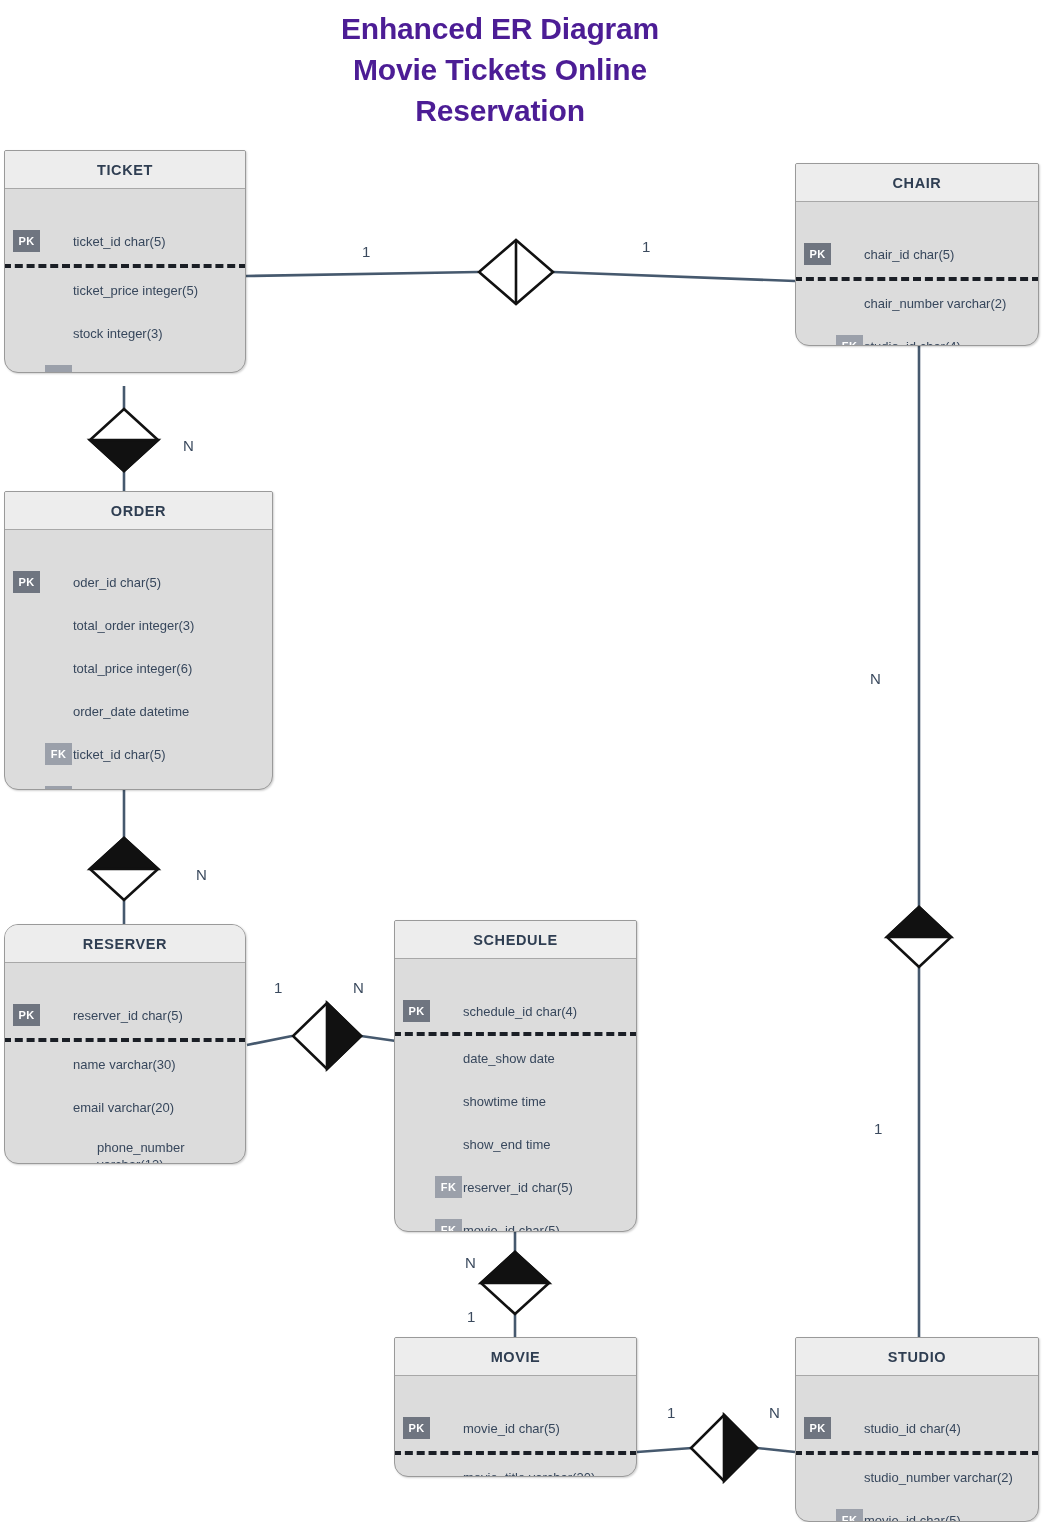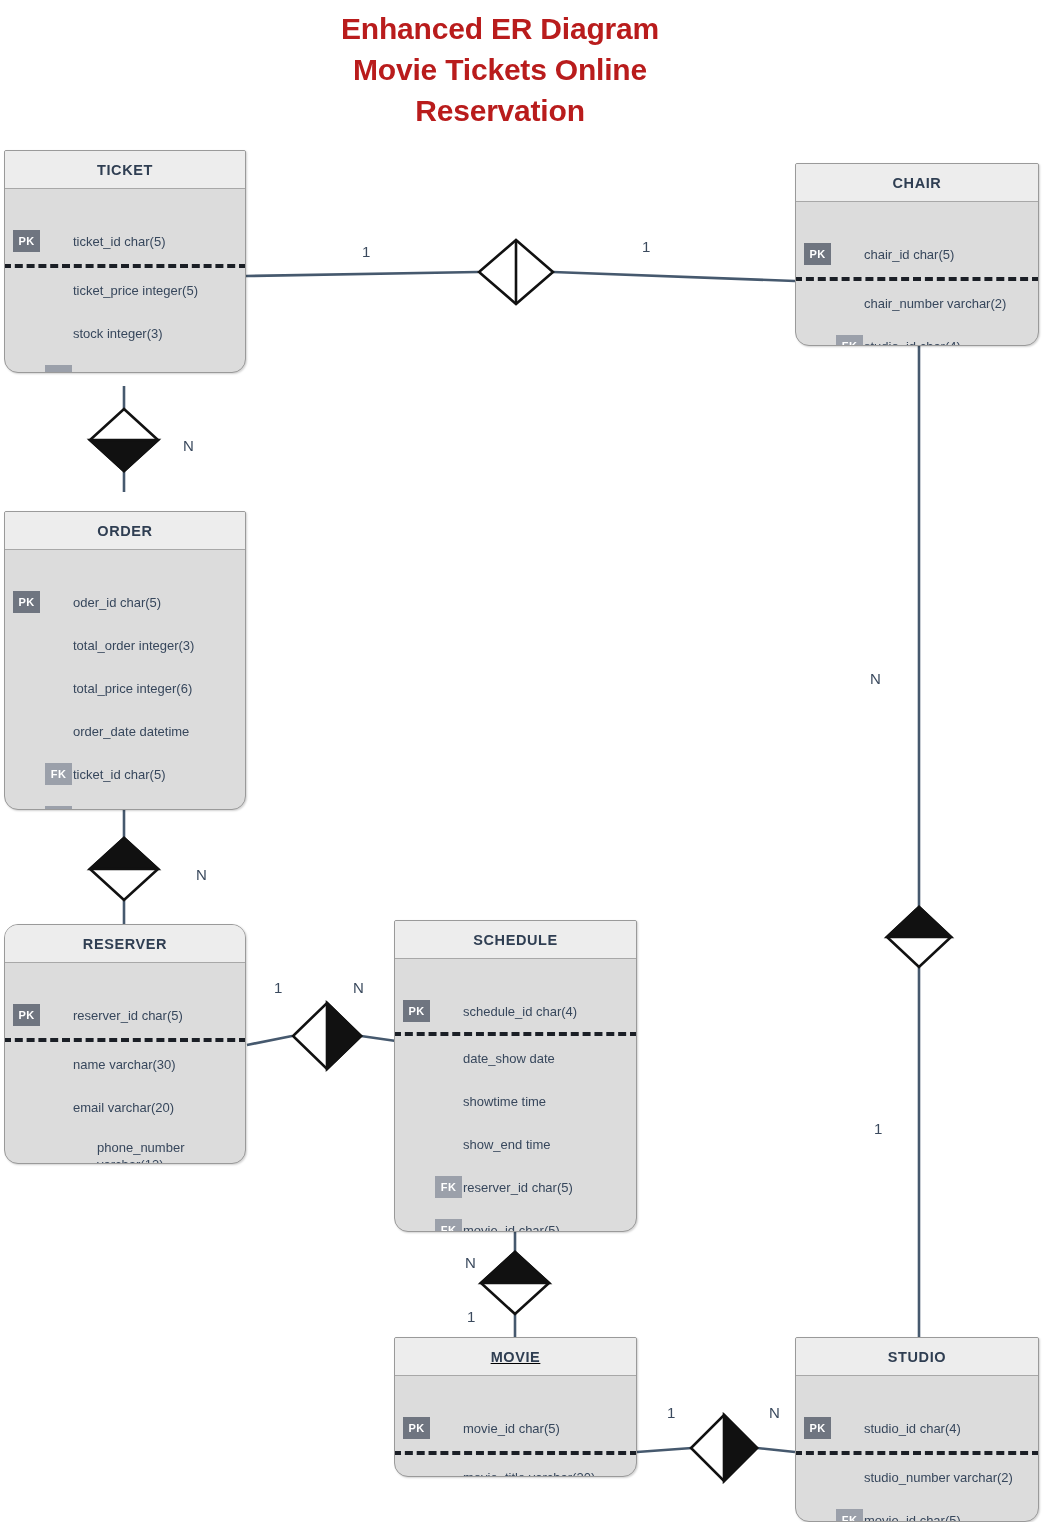--- a/index.html
+++ b/index.html
@@ -23,21 +23,21 @@
   #title {
     position: absolute;
     left: 0;
     top: 8px;
     width: 1000px;
     text-align: center;
     font-family: "Liberation Sans", sans-serif;
     font-size: 30px;
     font-weight: bold;
     line-height: 41px;
-    color: #b91c1c;
+    color: #4c1d95;
     letter-spacing: -0.2px;
     white-space: pre-line;
   }
   
   .entity {
     position: absolute;
     box-sizing: border-box;
     border: 1px solid #9a9a9a;
     border-radius: 2px 2px 14px 14px;
     background: #dcdcdc;
@@ -226,21 +226,21 @@
     <div class="attr" style="top:88px;">
       <span class="attr-text">chair_number varchar(2)</span>
     </div>
     <div class="attr" style="top:131px;">
       <span class="key-badge fk">FK</span>
       <span class="attr-text">studio_id char(4)</span>
     </div>
   </div>
 </div>
 
-<div class="entity" style="left:4px; top:511px; width:242px; height:299px;">
+<div class="entity" style="left:4px; top:491px; width:269px; height:299px;">
   <div class="entity-header">ORDER</div>
   <div class="entity-body">
     <div class="attr" style="top:39px;">
       <span class="key-badge pk">PK</span>
       <span class="attr-text">oder_id char(5)</span>
     </div>
     <div class="attr" style="top:82px;">
       <span class="attr-text">total_order integer(3)</span>
     </div>
     <div class="attr" style="top:125px;">
@@ -302,21 +302,21 @@
       <span class="key-badge fk">FK</span>
       <span class="attr-text">reserver_id char(5)</span>
     </div>
     <div class="attr" style="top:258px;">
       <span class="key-badge fk">FK</span>
       <span class="attr-text">movie_id char(5)</span>
     </div>
   </div>
 </div>
 
-<div class="entity" style="left:394px; top:1337px; width:243px; height:140px;text-decoration:underline;">
+<div class="entity" style="left:394px; top:1337px; width:243px; height:140px;">
   <div class="entity-header">MOVIE</div>
   <div class="entity-body">
     <div class="attr" style="top:39px;">
       <span class="key-badge pk">PK</span>
       <span class="attr-text">movie_id char(5)</span>
     </div>
     <div class="sep" style="top:75px;"></div>
     <div class="attr" style="top:88px;">
       <span class="attr-text">movie_title varchar(20)</span>
     </div>

